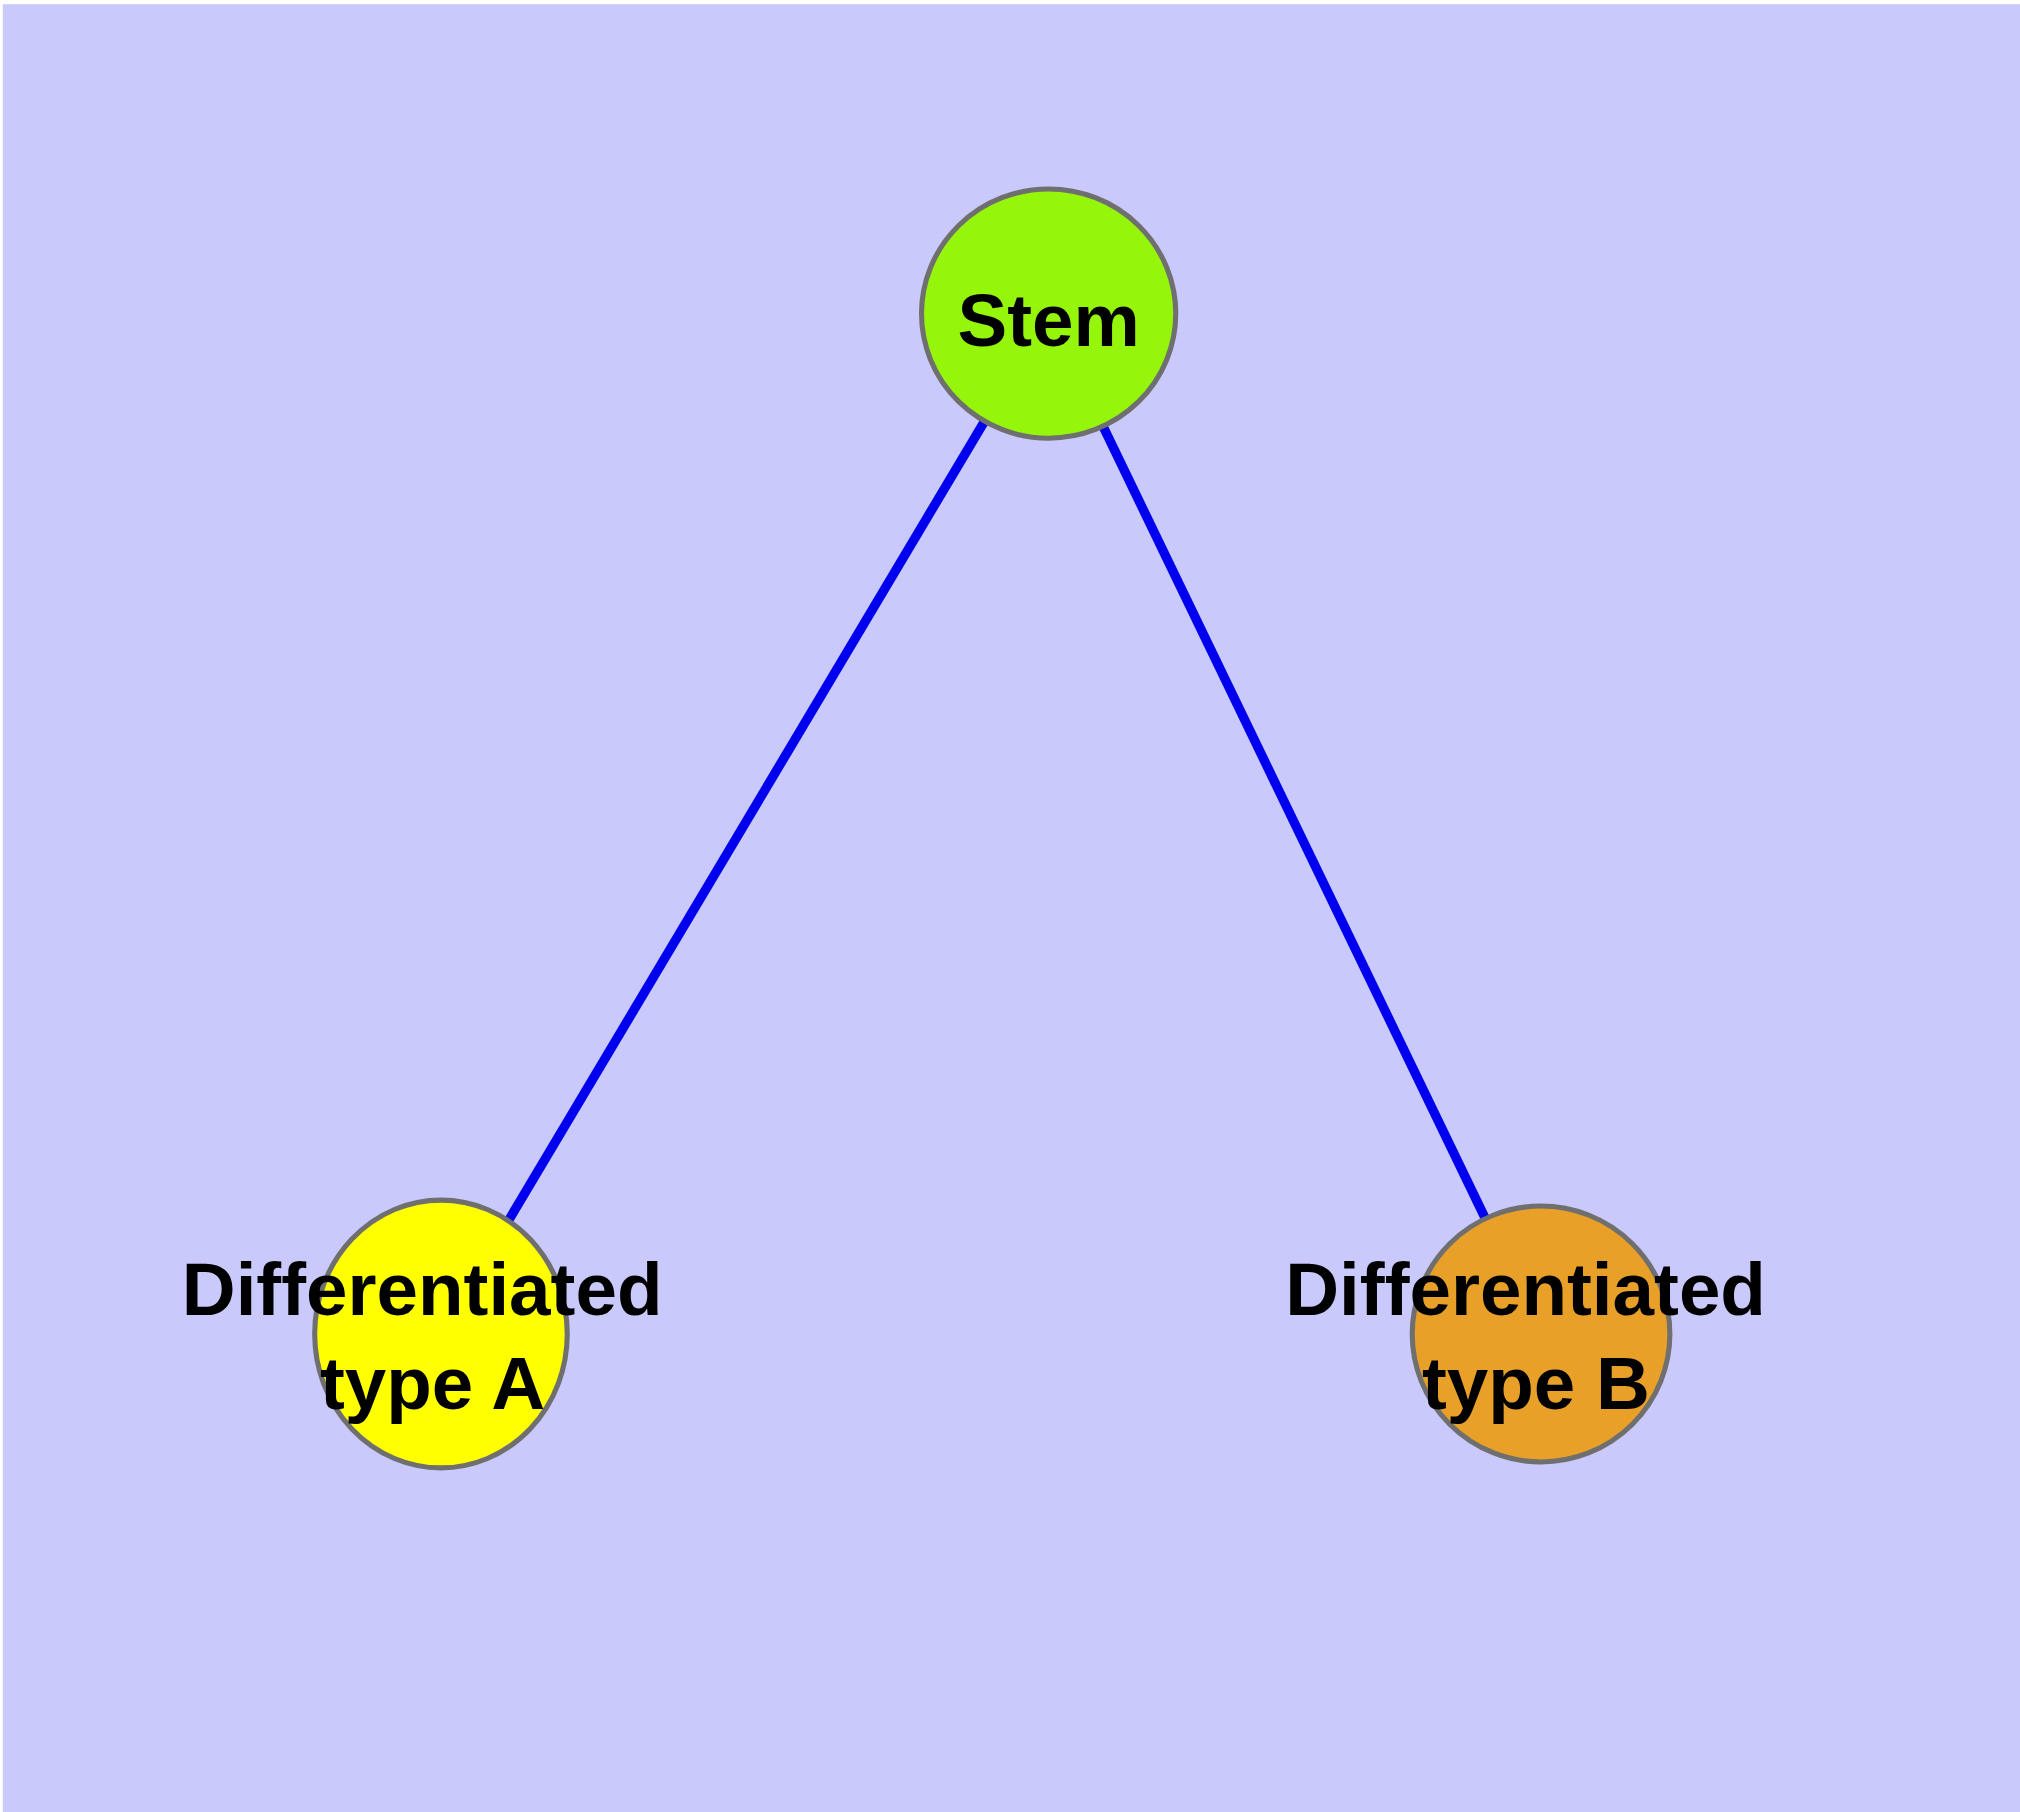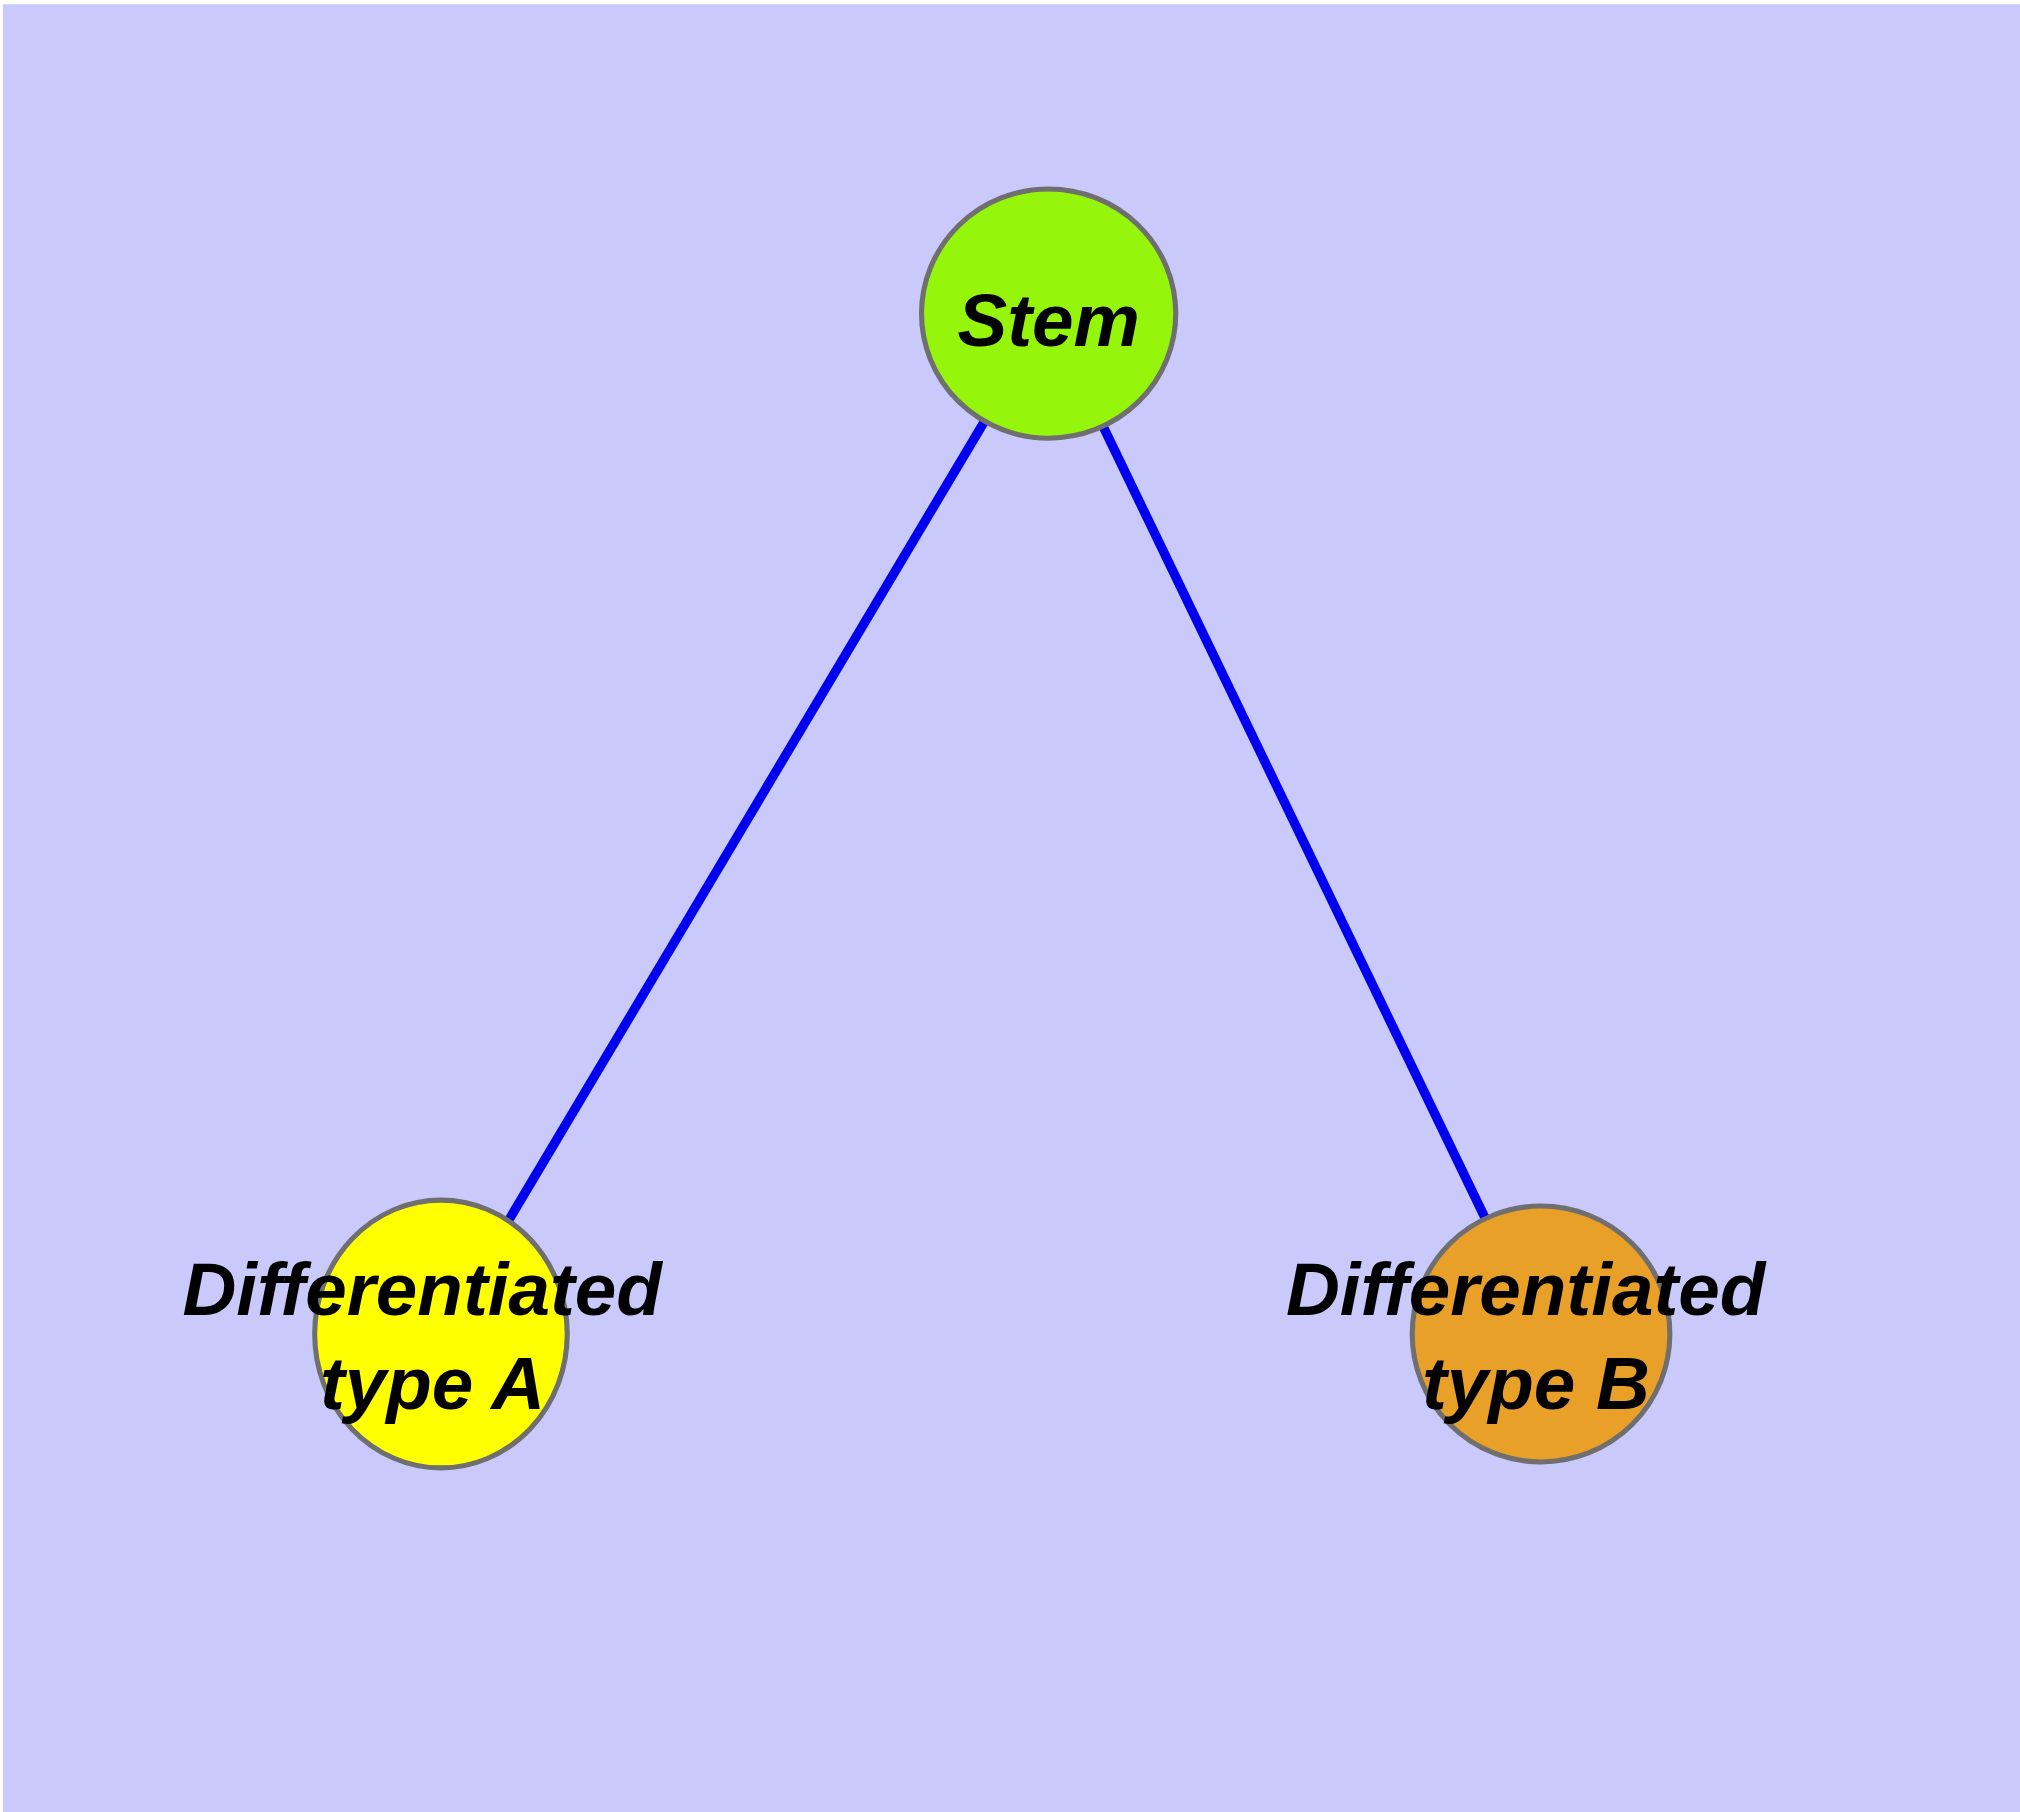--- a/index.html
+++ b/index.html
@@ -7,21 +7,20 @@
     padding: 0;
     background: #FFFFFF;
   }
   .page {
     position: relative;
     width: 2021px;
     height: 1812px;
     background: #FFFFFF;
     overflow: hidden;
     font-family: "Liberation Sans", sans-serif;
-    font-style: italic;
   }
   svg.diagram {
     display: block;
     width: 2021px;
     height: 1812px;
   }
   text.node-label {
     font-family: "Liberation Sans", sans-serif;
     font-weight: bold;
     font-size: 88px;

